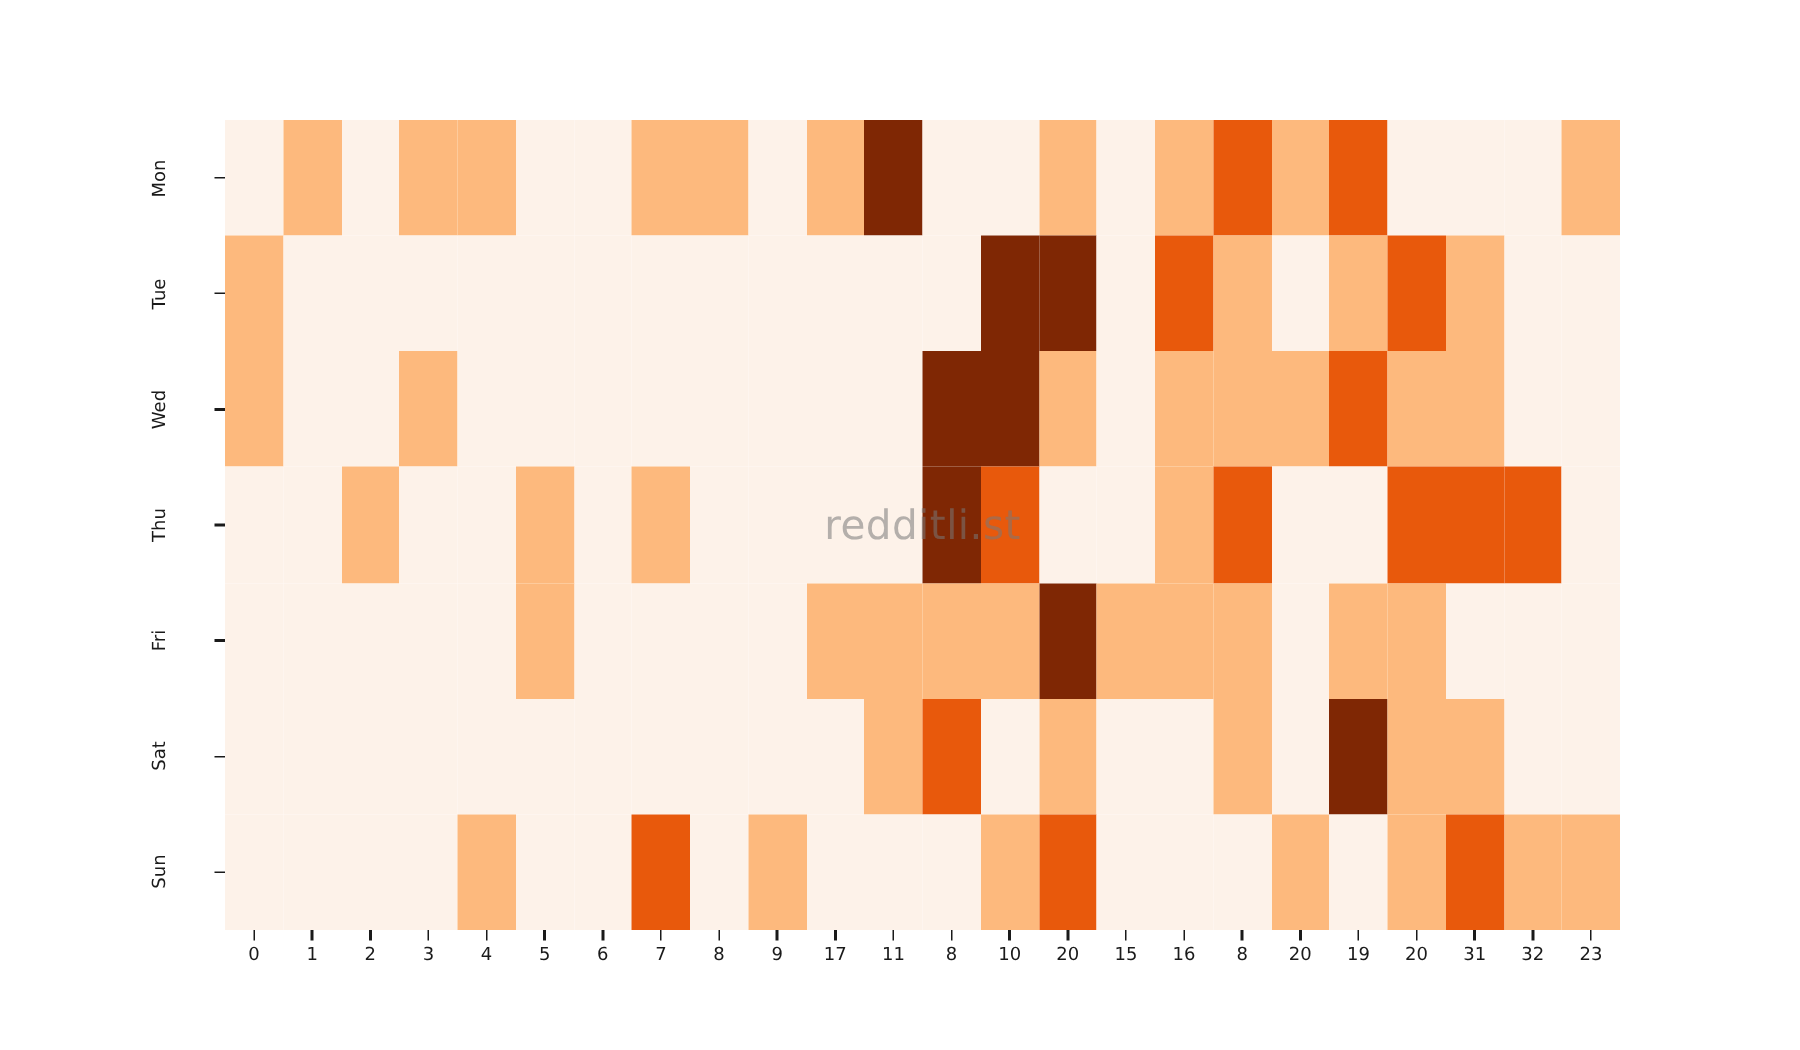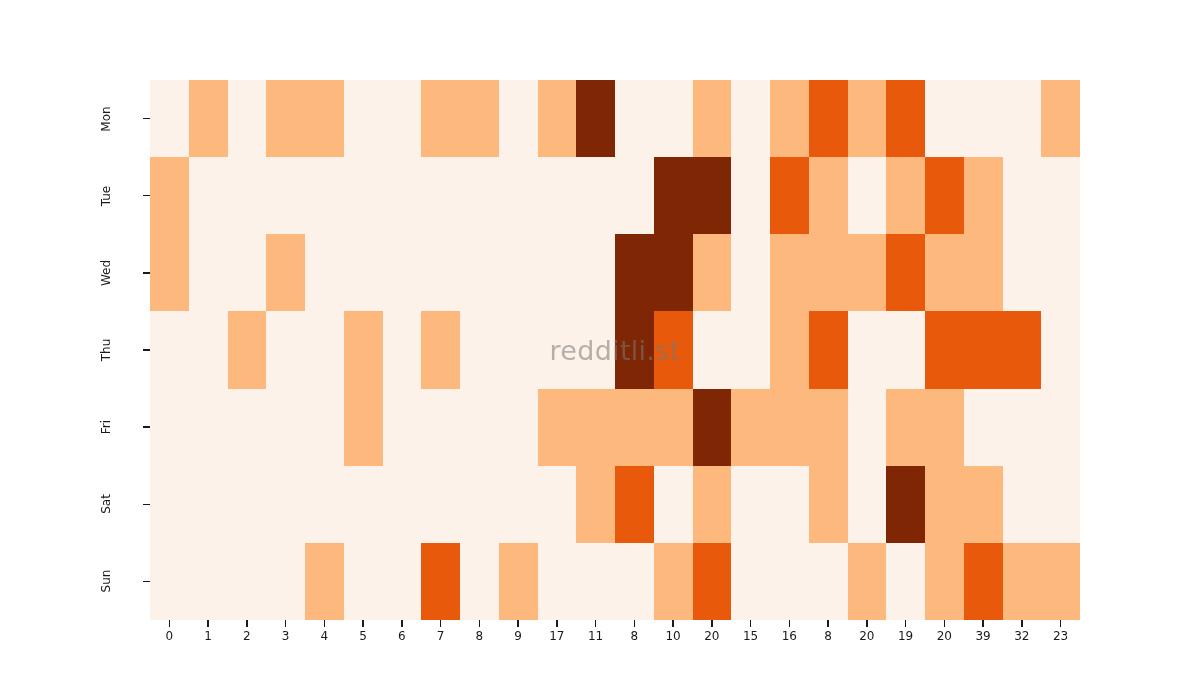--- a/index.html
+++ b/index.html
@@ -417,21 +417,21 @@
       <div class="x-tick-group" style="left: 736.25px; width: 38.75px;">
         <div class="x-tick-mark"></div>
         <div class="x-tick-label">19</div>
       </div>
       <div class="x-tick-group" style="left: 775px; width: 38.75px;">
         <div class="x-tick-mark"></div>
         <div class="x-tick-label">20</div>
       </div>
       <div class="x-tick-group" style="left: 813.75px; width: 38.75px;">
         <div class="x-tick-mark"></div>
-        <div class="x-tick-label">39</div>
+        <div class="x-tick-label">31</div>
       </div>
       <div class="x-tick-group" style="left: 852.5px; width: 38.75px;">
         <div class="x-tick-mark"></div>
         <div class="x-tick-label">32</div>
       </div>
       <div class="x-tick-group" style="left: 891.25px; width: 38.75px;">
         <div class="x-tick-mark"></div>
         <div class="x-tick-label">23</div>
       </div>
     </div>

